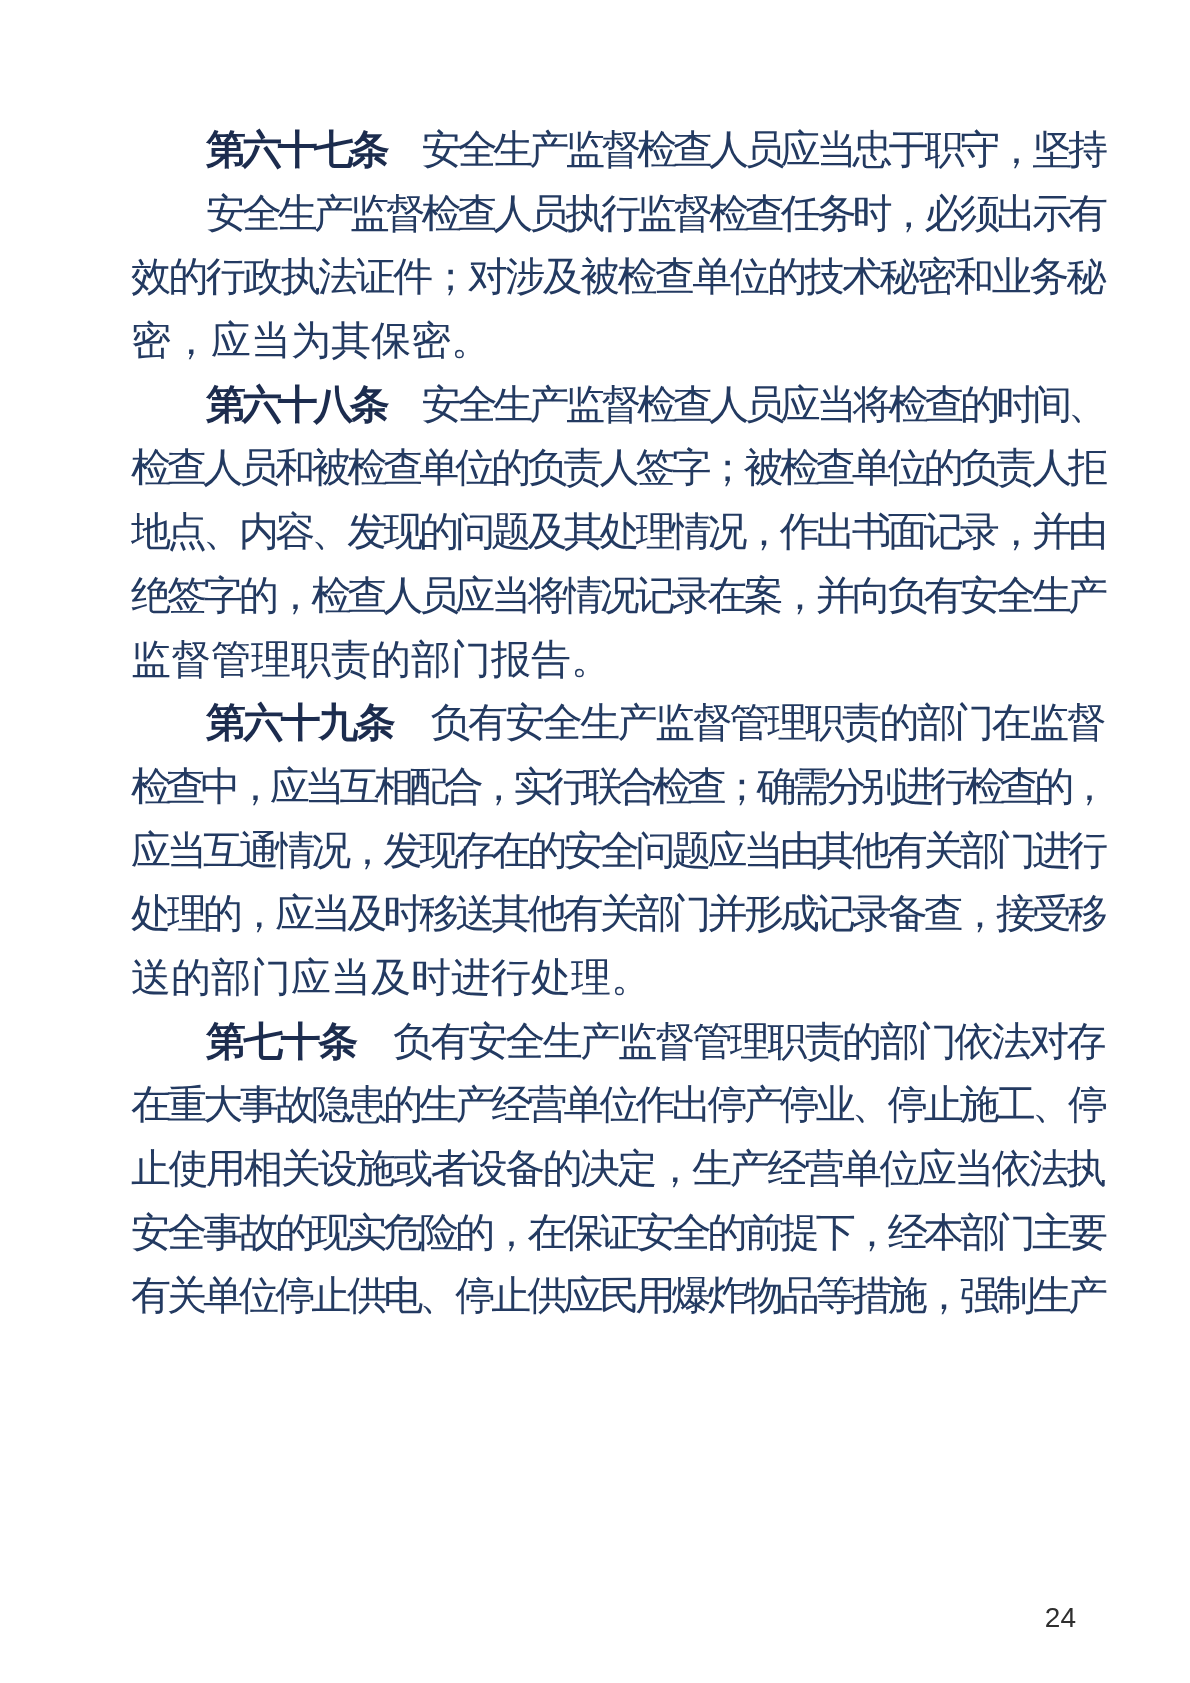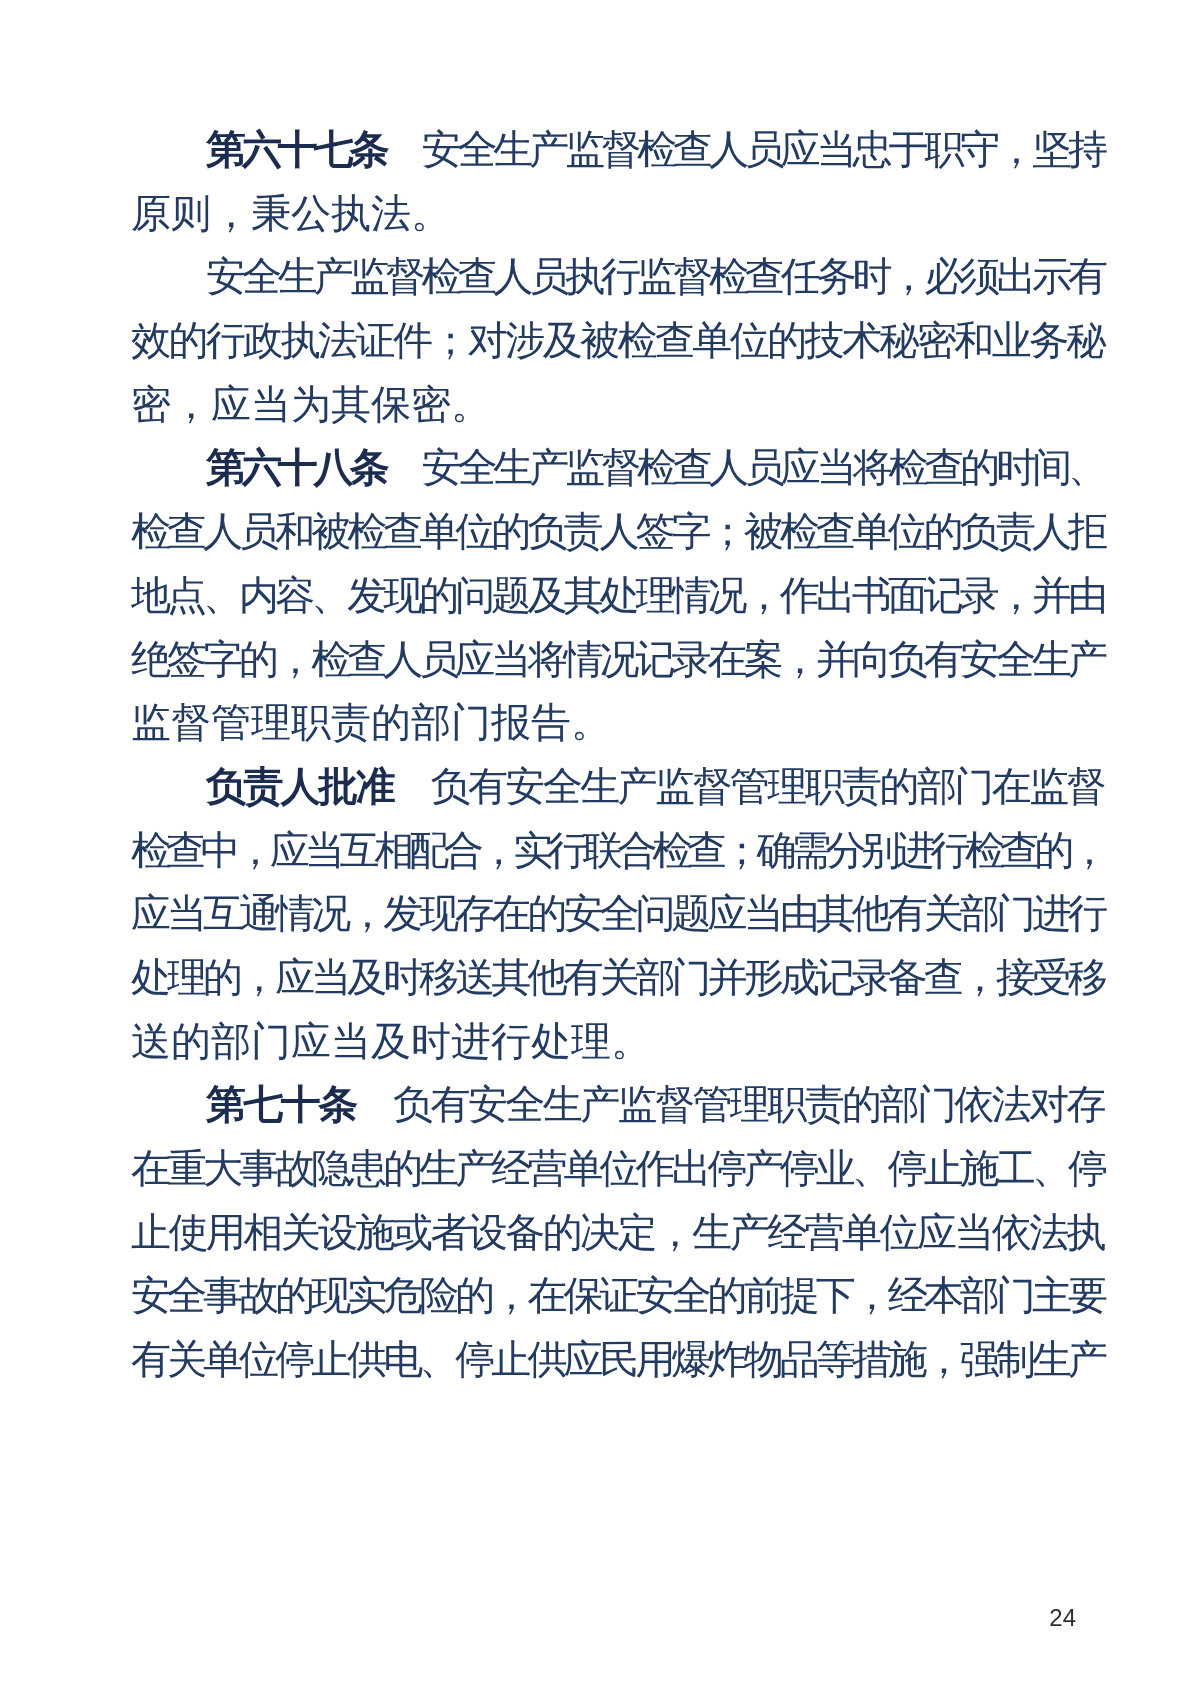--- a/index.html
+++ b/index.html
@@ -49,41 +49,40 @@
     color: #1c2c4e;
   }
   .body-seg {
     color: #233a61;
   }
   .page-number {
     position: absolute;
     top: 1602px;
     right: 114px;
     font-family: "Liberation Sans", sans-serif;
-    font-size: 24px;
+    font-size: 28px;
     line-height: 32px;
     color: #2f2f2f;
   }
 </style>
 </head>
 <body>
 
 <div class="page">
   <div class="text-block">
       <div class="line indent justify"><span class="line-inner" style="letter-spacing: -4.08px;"><span class="article-num">第六十七条</span><span class="body-seg">　安全生产监督检查人员应当忠于职守，坚持</span></span></div>
-      <div class="line"><span class="line-inner"><span class="body-seg">原则，秉公执法。</span></span></div>
       <div class="line indent justify"><span class="line-inner" style="letter-spacing: -4.08px;"><span class="body-seg">安全生产监督检查人员执行监督检查任务时，必须出示有</span></span></div>
       <div class="line justify"><span class="line-inner" style="letter-spacing: -2.57692px;"><span class="body-seg">效的行政执法证件；对涉及被检查单位的技术秘密和业务秘</span></span></div>
       <div class="line"><span class="line-inner"><span class="body-seg">密，应当为其保密。</span></span></div>
       <div class="line indent justify"><span class="line-inner" style="letter-spacing: -4.08px;"><span class="article-num">第六十八条</span><span class="body-seg">　安全生产监督检查人员应当将检查的时间、</span></span></div>
       <div class="line justify"><span class="line-inner" style="letter-spacing: -3.96296px;"><span class="body-seg">检查人员和被检查单位的负责人签字；被检查单位的负责人拒</span></span></div>
       <div class="line justify"><span class="line-inner" style="letter-spacing: -3.96296px;"><span class="body-seg">地点、内容、发现的问题及其处理情况，作出书面记录，并由</span></span></div>
       <div class="line justify"><span class="line-inner" style="letter-spacing: -3.96296px;"><span class="body-seg">绝签字的，检查人员应当将情况记录在案，并向负有安全生产</span></span></div>
       <div class="line"><span class="line-inner"><span class="body-seg">监督管理职责的部门报告。</span></span></div>
-      <div class="line indent justify"><span class="line-inner" style="letter-spacing: -2.58333px;"><span class="article-num">负责人批准</span><span class="body-seg">　负有安全生产监督管理职责的部门在监督</span></span></div>
+      <div class="line indent justify"><span class="line-inner" style="letter-spacing: -2.58333px;"><span class="article-num">第六十九条</span><span class="body-seg">　负有安全生产监督管理职责的部门在监督</span></span></div>
       <div class="line justify"><span class="line-inner" style="letter-spacing: -5.25px;"><span class="body-seg">检查中，应当互相配合，实行联合检查；确需分别进行检查的，</span></span></div>
       <div class="line justify"><span class="line-inner" style="letter-spacing: -3.96296px;"><span class="body-seg">应当互通情况，发现存在的安全问题应当由其他有关部门进行</span></span></div>
       <div class="line justify"><span class="line-inner" style="letter-spacing: -3.96296px;"><span class="body-seg">处理的，应当及时移送其他有关部门并形成记录备查，接受移</span></span></div>
       <div class="line"><span class="line-inner"><span class="body-seg">送的部门应当及时进行处理。</span></span></div>
       <div class="line indent justify"><span class="line-inner" style="letter-spacing: -2.58333px;"><span class="article-num">第七十条</span><span class="body-seg">　负有安全生产监督管理职责的部门依法对存</span></span></div>
       <div class="line justify"><span class="line-inner" style="letter-spacing: -3.96296px;"><span class="body-seg">在重大事故隐患的生产经营单位作出停产停业、停止施工、停</span></span></div>
       <div class="line justify"><span class="line-inner" style="letter-spacing: -2.57692px; font-family: Liberation Mono, monospace;"><span class="body-seg">止使用相关设施或者设备的决定，生产经营单位应当依法执</span></span></div>
       <div class="line justify"><span class="line-inner" style="letter-spacing: -3.96296px;"><span class="body-seg">安全事故的现实危险的，在保证安全的前提下，经本部门主要</span></span></div>
       <div class="line justify"><span class="line-inner" style="letter-spacing: -3.96296px;"><span class="body-seg">有关单位停止供电、停止供应民用爆炸物品等措施，强制生产</span></span></div>
     </div>

